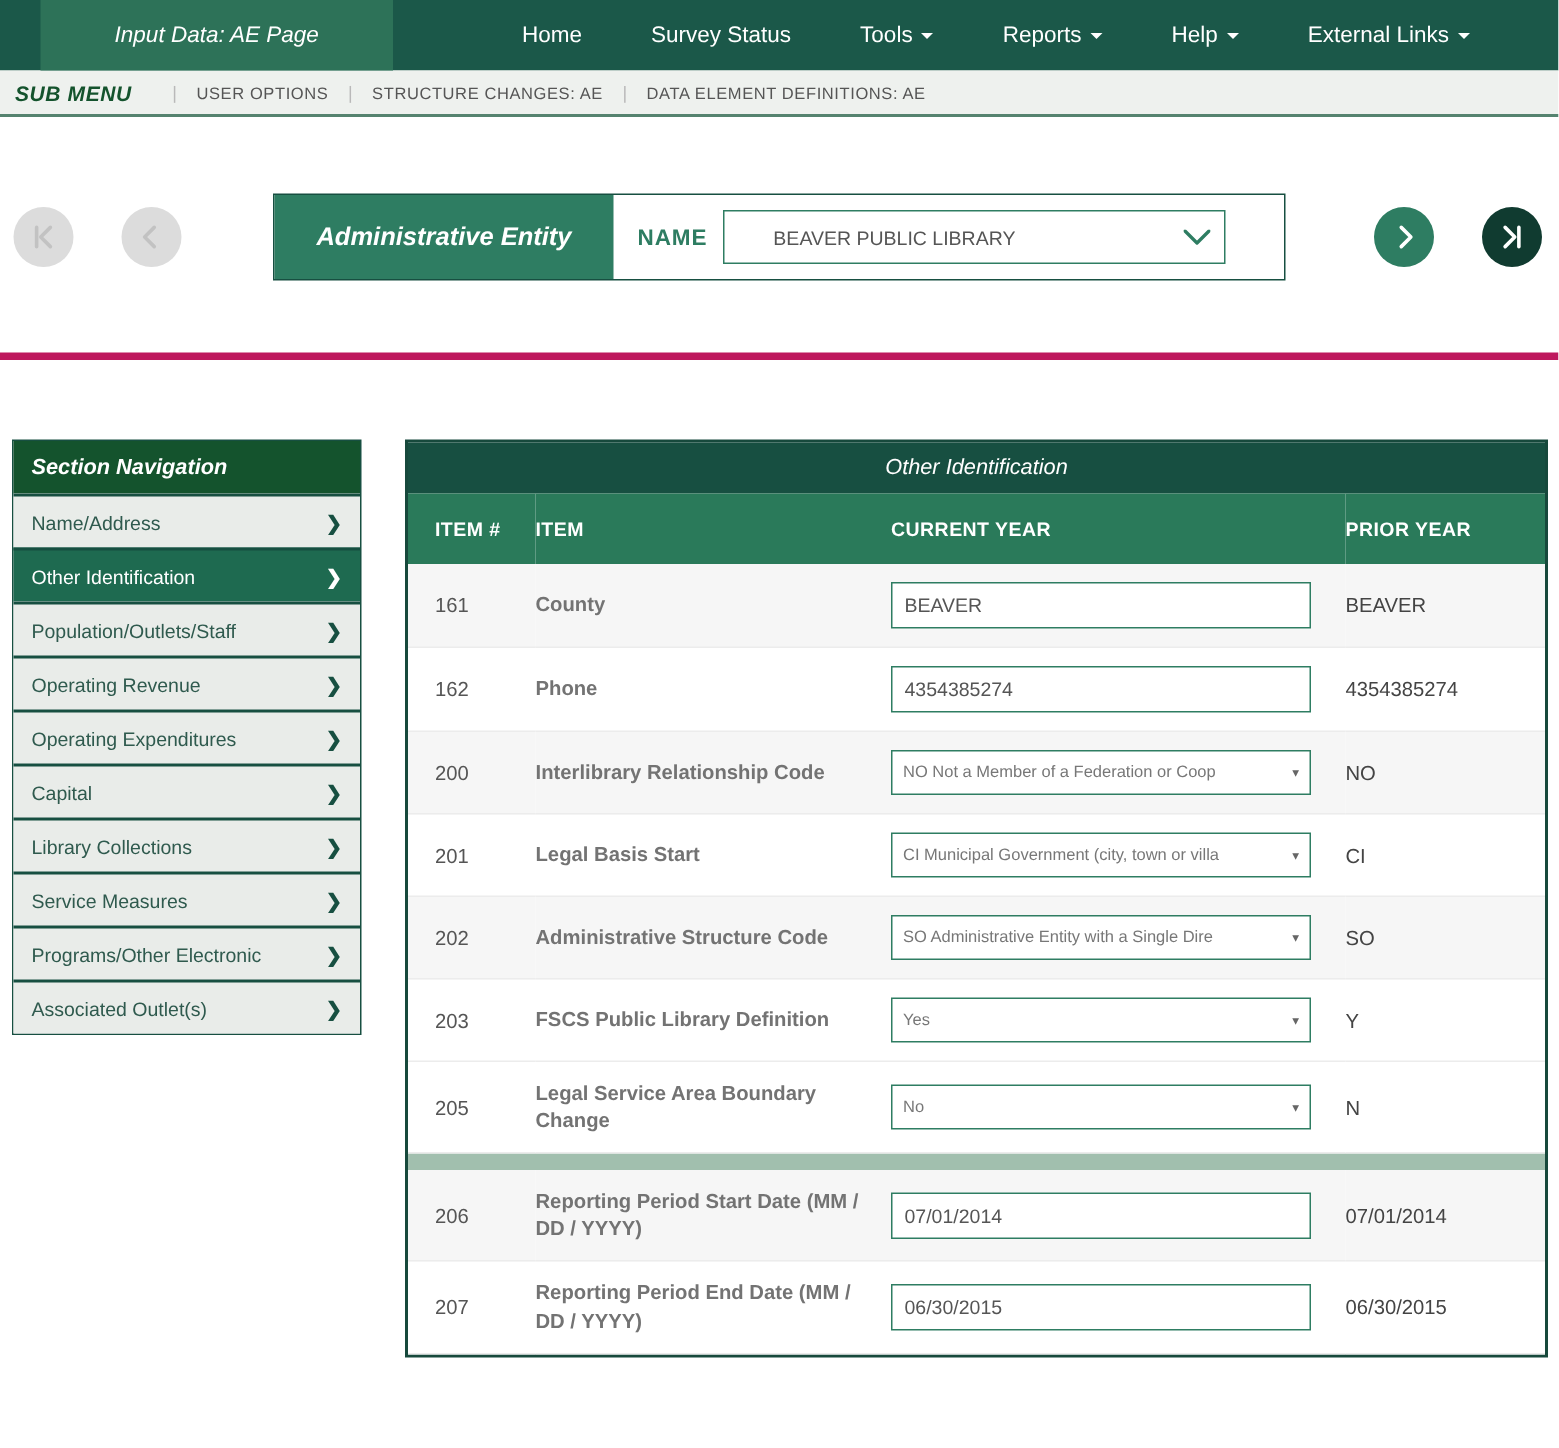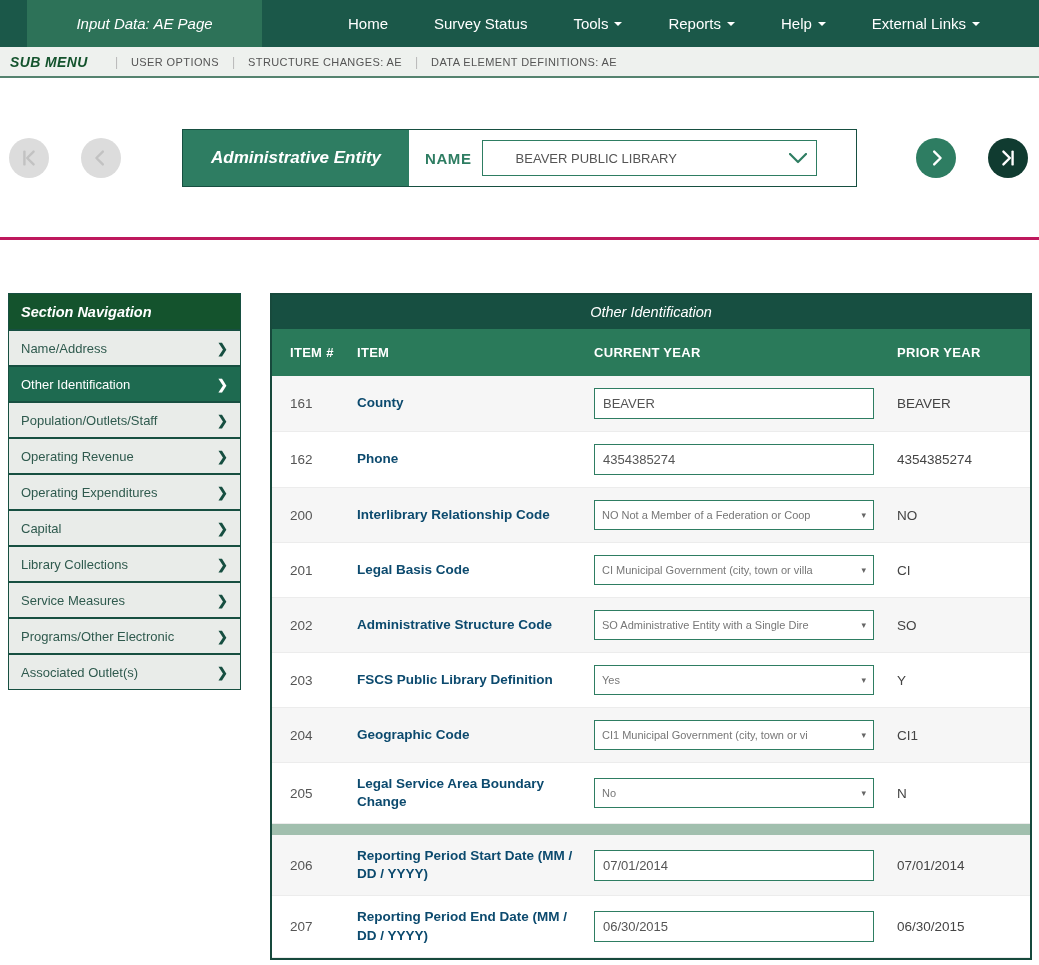--- a/index.html
+++ b/index.html
@@ -66,21 +66,21 @@
     letter-spacing: .4px;
     margin-right: 14px;
   }
   .sm-sep { color: #b9b9b9; margin: 0 13px; font-size: 12px; }
   .sm-item { letter-spacing: .4px; cursor: pointer; white-space: nowrap; }
 
   
   .entity-section {
     position: relative;
     height: 162px;
-    border-bottom: 3px solid #be185d;
+    border-bottom: 5px solid #be185d;
   }
   .circle-btn {
     position: absolute;
     top: 60px;
     width: 40px; height: 40px;
     border-radius: 50%;
     border: none;
     display: flex;
     align-items: center;
     justify-content: center;
@@ -203,21 +203,21 @@
     font-size: 13px;
     font-weight: bold;
     letter-spacing: .3px;
   }
   th.col-0, td.cell-num { padding-left: 18px; }
   tbody tr.odd  { background: #f6f6f6; }
   tbody tr.even { background: #fff; }
   tbody tr.data-row { border-bottom: 1px solid #ececec; }
   td { padding: 12px 0; vertical-align: middle; font-size: 13.5px; }
   td.cell-num { color: #555; }
-  td.cell-item { font-weight: bold; color: #0c4a6e; padding-right: 18px; line-height: 1.35; }
+  td.cell-item { font-weight: bold; color: #737373; padding-right: 18px; line-height: 1.35; }
   td.cell-prior { color: #444; }
   .cur-input {
     width: 280px; height: 31px;
     border: 1px solid #2e7d62;
     padding: 0 8px;
     font-size: 13px;
     color: #555;
     font-family: "Liberation Sans", sans-serif;
     background: #fff;
   }
@@ -404,21 +404,21 @@
             <td class="cell-cur">
               <div class="cur-select">
                 <span class="sel-text">NO Not a Member of a Federation or Coop</span>
                 <span class="sel-arrow">▾</span>
               </div>
             </td>
             <td class="cell-prior">NO</td>
           </tr>
           <tr class="data-row even">
             <td class="cell-num">201</td>
-            <td class="cell-item">Legal Basis Code</td>
+            <td class="cell-item">Legal Basis Start</td>
             <td class="cell-cur">
               <div class="cur-select">
                 <span class="sel-text">CI Municipal Government (city, town or villa</span>
                 <span class="sel-arrow">▾</span>
               </div>
             </td>
             <td class="cell-prior">CI</td>
           </tr>
           <tr class="data-row odd">
             <td class="cell-num">202</td>
@@ -435,31 +435,20 @@
             <td class="cell-num">203</td>
             <td class="cell-item">FSCS Public Library Definition</td>
             <td class="cell-cur">
               <div class="cur-select">
                 <span class="sel-text">Yes</span>
                 <span class="sel-arrow">▾</span>
               </div>
             </td>
             <td class="cell-prior">Y</td>
           </tr>
-          <tr class="data-row odd">
-            <td class="cell-num">204</td>
-            <td class="cell-item">Geographic Code</td>
-            <td class="cell-cur">
-              <div class="cur-select">
-                <span class="sel-text">CI1 Municipal Government (city, town or vi</span>
-                <span class="sel-arrow">▾</span>
-              </div>
-            </td>
-            <td class="cell-prior">CI1</td>
-          </tr>
           <tr class="data-row even">
             <td class="cell-num">205</td>
             <td class="cell-item">Legal Service Area Boundary Change</td>
             <td class="cell-cur">
               <div class="cur-select">
                 <span class="sel-text">No</span>
                 <span class="sel-arrow">▾</span>
               </div>
             </td>
             <td class="cell-prior">N</td>

